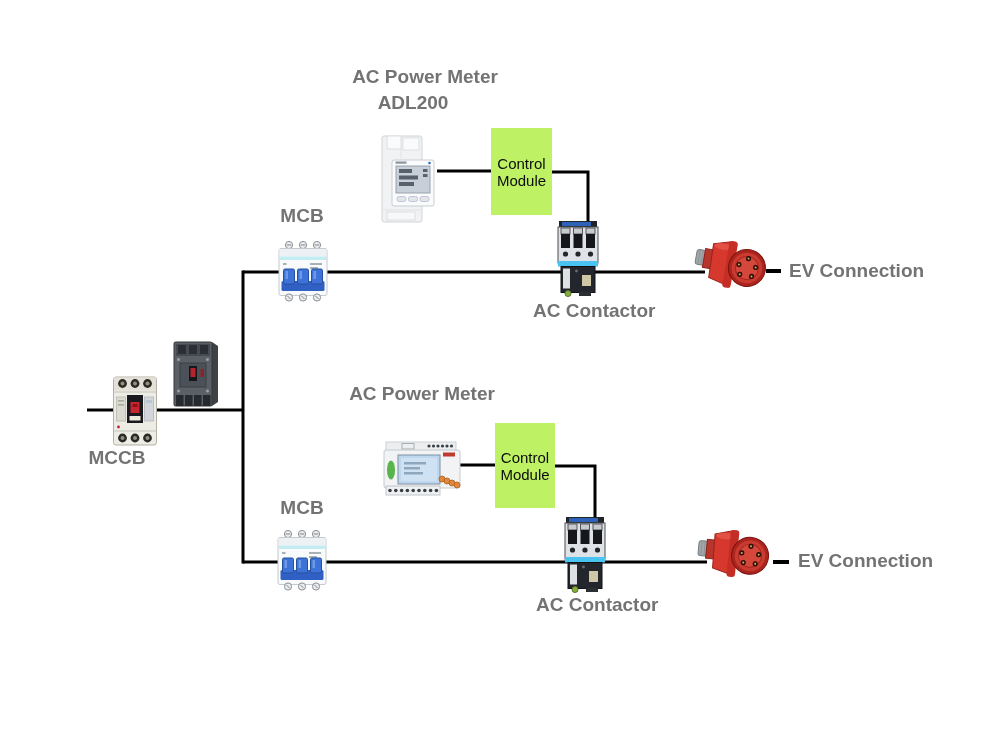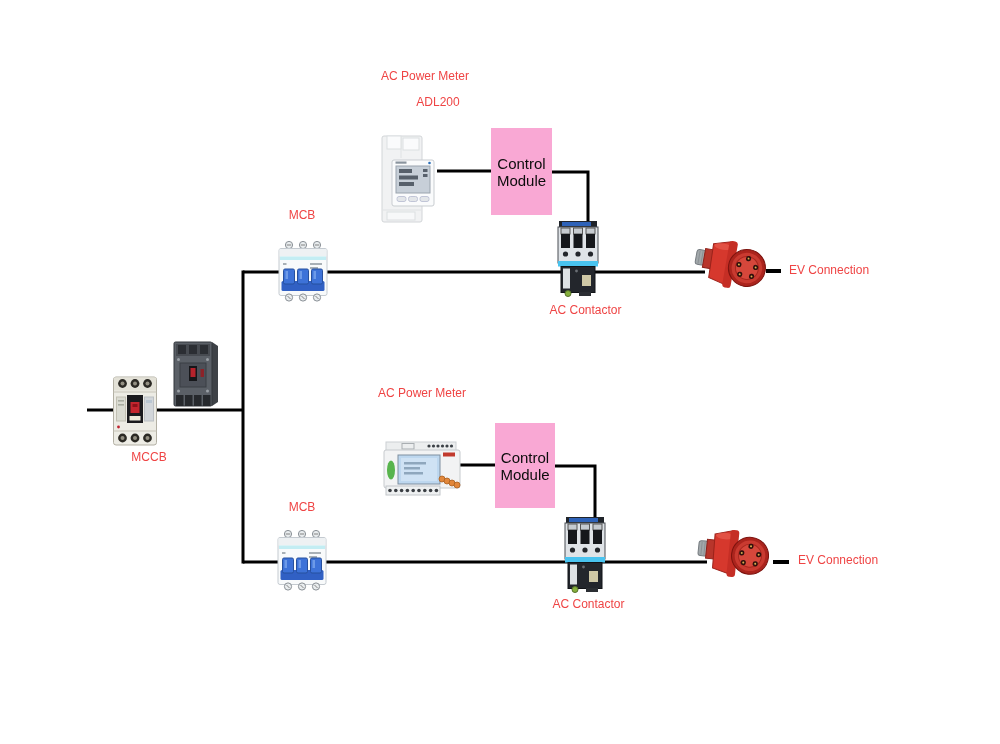--- a/index.html
+++ b/index.html
@@ -2,26 +2,26 @@
 <html><head>
 <meta charset="utf-8">
 <title>Diagram</title>
 <style>
   html,body{margin:0;padding:0;background:#fff;}
   #stage{
     position:relative;width:1000px;height:744px;background:#ffffff;
     font-family:"Liberation Sans", sans-serif;color:#1a1a1a;overflow:hidden;
   }
   .lbl{
-    position:absolute;font-size:12px;line-height:19px;color:#ef4444;
-    text-align:center;white-space:nowrap;z-index:4;
+    position:absolute;font-size:19px;line-height:19px;color:#737373;
+    text-align:center;white-space:nowrap;z-index:4;font-weight:bold;
   }
   .lbl.left{text-align:center;}
   .ctrl-box{
-    position:absolute;background:#f9a8d4;z-index:3;
+    position:absolute;background:#bef264;z-index:3;
     display:flex;flex-direction:column;align-items:center;justify-content:center;
     font-size:15px;line-height:17px;color:#0c0c0c;text-align:left;
   }
   svg.wires{position:absolute;left:0;top:0;z-index:1;}
   svg.device{position:absolute;z-index:2;}
 </style>
 </head>
 <body>
 
 <div id="stage">
@@ -370,29 +370,29 @@
   <div class="ctrl-box" style="left:491px;top:128px;width:61px;height:87px">
     <span>Control</span>
     <span>Module</span>
   </div>
   <div class="ctrl-box" style="left:495px;top:423px;width:60px;height:85px">
     <span>Control</span>
     <span>Module</span>
   </div>
 
   <div class="lbl" style="left:345px;top:67px;width:160px">AC Power Meter</div>
-  <div class="lbl" style="left:358px;top:93px;width:160px">ADL200</div>
+  <div class="lbl" style="left:333px;top:93px;width:160px">ADL200</div>
 
   <div class="lbl" style="left:262px;top:206px;width:80px">MCB</div>
 
   <div class="lbl" style="left:533px;top:301px;width:105px">AC Contactor</div>
 
   <div class="lbl left" style="left:789px;top:261px">EV Connection</div>
 
-  <div class="lbl" style="left:109px;top:448px;width:80px">MCCB</div>
+  <div class="lbl" style="left:77px;top:448px;width:80px">MCCB</div>
 
   <div class="lbl" style="left:342px;top:384px;width:160px">AC Power Meter</div>
 
   <div class="lbl" style="left:262px;top:498px;width:80px">MCB</div>
 
   <div class="lbl" style="left:536px;top:595px;width:105px">AC Contactor</div>
 
   <div class="lbl left" style="left:798px;top:551px">EV Connection</div>
 
 </div>

